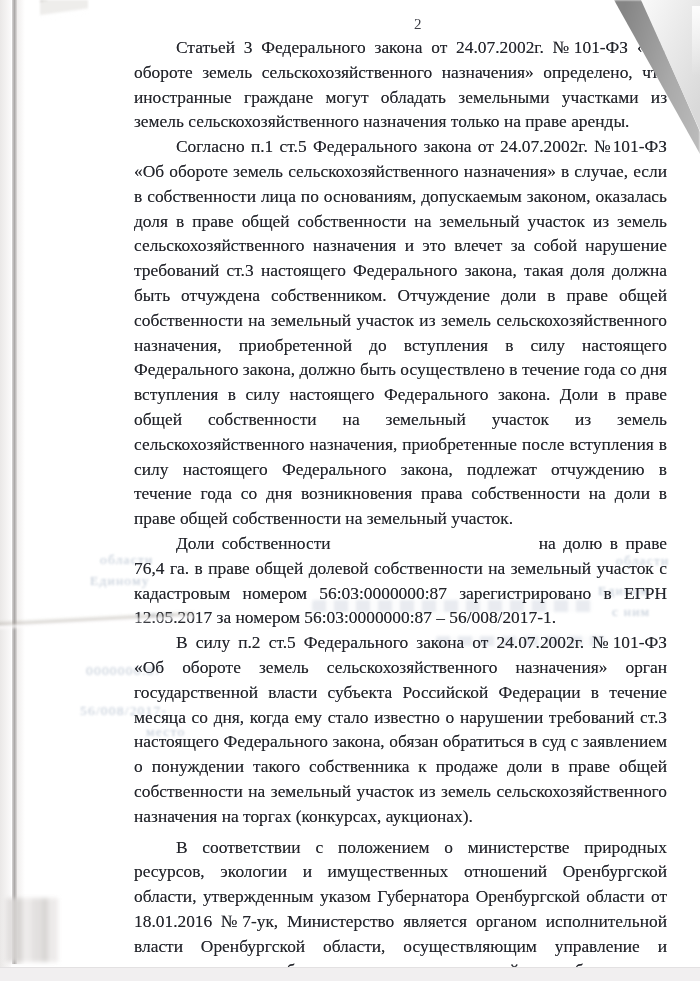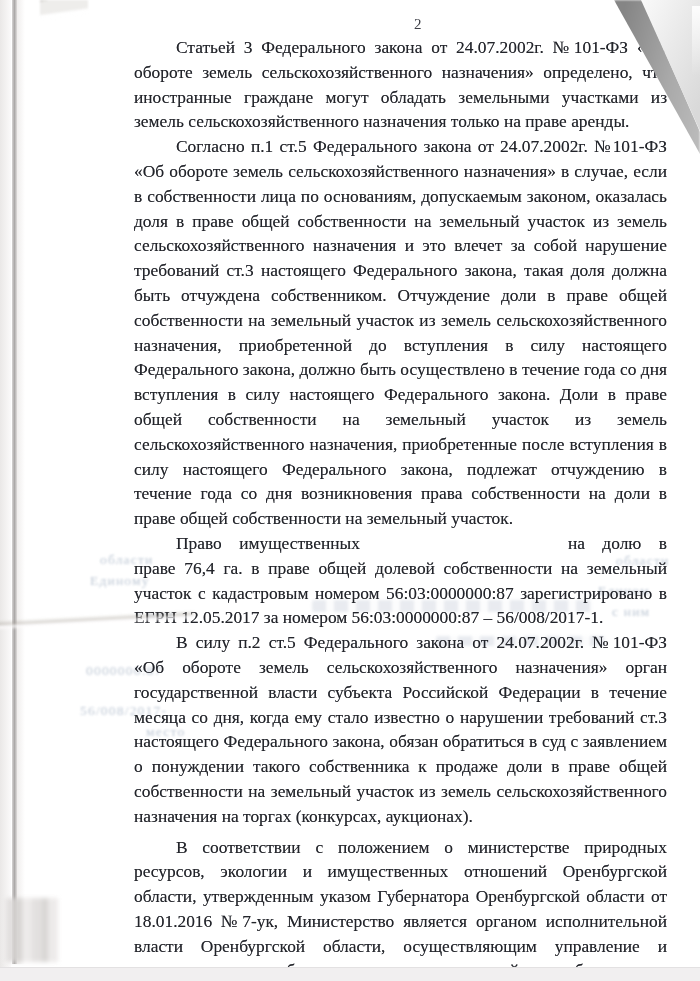--- a/index.html
+++ b/index.html
@@ -94,21 +94,21 @@
 </head>
 <body>
 
 <div class="screen">
 
   <div class="page-number">2</div>
 
   <div class="textblock">
       <p>Статьей 3 Федерального закона от 24.07.2002г. №101-ФЗ «Об обороте земель сельскохозяйственного назначения» определено, что иностранные граждане могут обладать земельными участками из земель сельскохозяйственного назначения только на праве аренды.</p>
       <p>Согласно п.1 ст.5 Федерального закона от 24.07.2002г. №101-ФЗ «Об обороте земель сельскохозяйственного назначения» в случае, если в собственности лица по основаниям, допускаемым законом, оказалась доля в праве общей собственности на земельный участок из земель сельскохозяйственного назначения и это влечет за собой нарушение требований ст.3 настоящего Федерального закона, такая доля должна быть отчуждена собственником. Отчуждение доли в праве общей собственности на земельный участок из земель сельскохозяйственного назначения, приобретенной до вступления в силу настоящего Федерального закона, должно быть осуществлено в течение года со дня вступления в силу настоящего Федерального закона. Доли в праве общей собственности на земельный участок из земель сельскохозяйственного назначения, приобретенные после вступления в силу настоящего Федерального закона, подлежат отчуждению в течение года со дня возникновения права собственности на доли в праве общей собственности на земельный участок.</p>
-      <p><span>Право имущественных</span><span class="redaction-gap"></span><span>на долю в праве 76,4 га. в праве общей долевой собственности на земельный участок с кадастровым номером 56:03:0000000:87 зарегистрировано в ЕГРН 12.05.2017 за номером  56:03:0000000:87 – 56/008/2017-1.</span></p>
+      <p><span>Доли собственности</span><span class="redaction-gap"></span><span>на долю в праве 76,4 га. в праве общей долевой собственности на земельный участок с кадастровым номером 56:03:0000000:87 зарегистрировано в ЕГРН 12.05.2017 за номером  56:03:0000000:87 – 56/008/2017-1.</span></p>
       <p>В силу п.2 ст.5 Федерального закона от 24.07.2002г. №101-ФЗ «Об обороте земель сельскохозяйственного назначения» орган государственной власти субъекта Российской Федерации в течение месяца со дня, когда ему стало известно о нарушении требований ст.3 настоящего Федерального закона, обязан обратиться в суд с заявлением о понуждении такого собственника к продаже доли в праве общей собственности на земельный участок из земель сельскохозяйственного назначения на торгах (конкурсах, аукционах).</p>
       <p>В соответствии с положением о министерстве природных ресурсов, экологии и имущественных отношений Оренбургской области, утвержденным указом Губернатора Оренбургской области от 18.01.2016 №7-ук, Министерство является органом исполнительной власти Оренбургской области, осуществляющим управление и распоряжение объектами государственной собственности Оренбургской области, в том числе земельными ресурсами, защиту интересов Оренбургской области в судебных органах в соответствии с действующим законодательством, выступает в суде в качестве истца и ответчика, третьего лица, заявителя или другого заинтересованного лица в защиту государственных интересов по вопросам, отнесенным к компетенции Министерства (п.1, 1.3, 1.6, 3.15 Положения).</p>
     </div>
 
   <span class="bt" style="left:100px;top:552px;">области</span>
   <span class="bt" style="left:90px;top:573px;">Единому</span>
   <span class="bt" style="left:598px;top:583px;">Едином</span>
   <span class="bt" style="left:612px;top:604px;">с ним</span>
   <span class="bt" style="left:136px;top:607px;">с ним</span>
   <span class="bt" style="left:86px;top:663px;">0000000:87</span>

